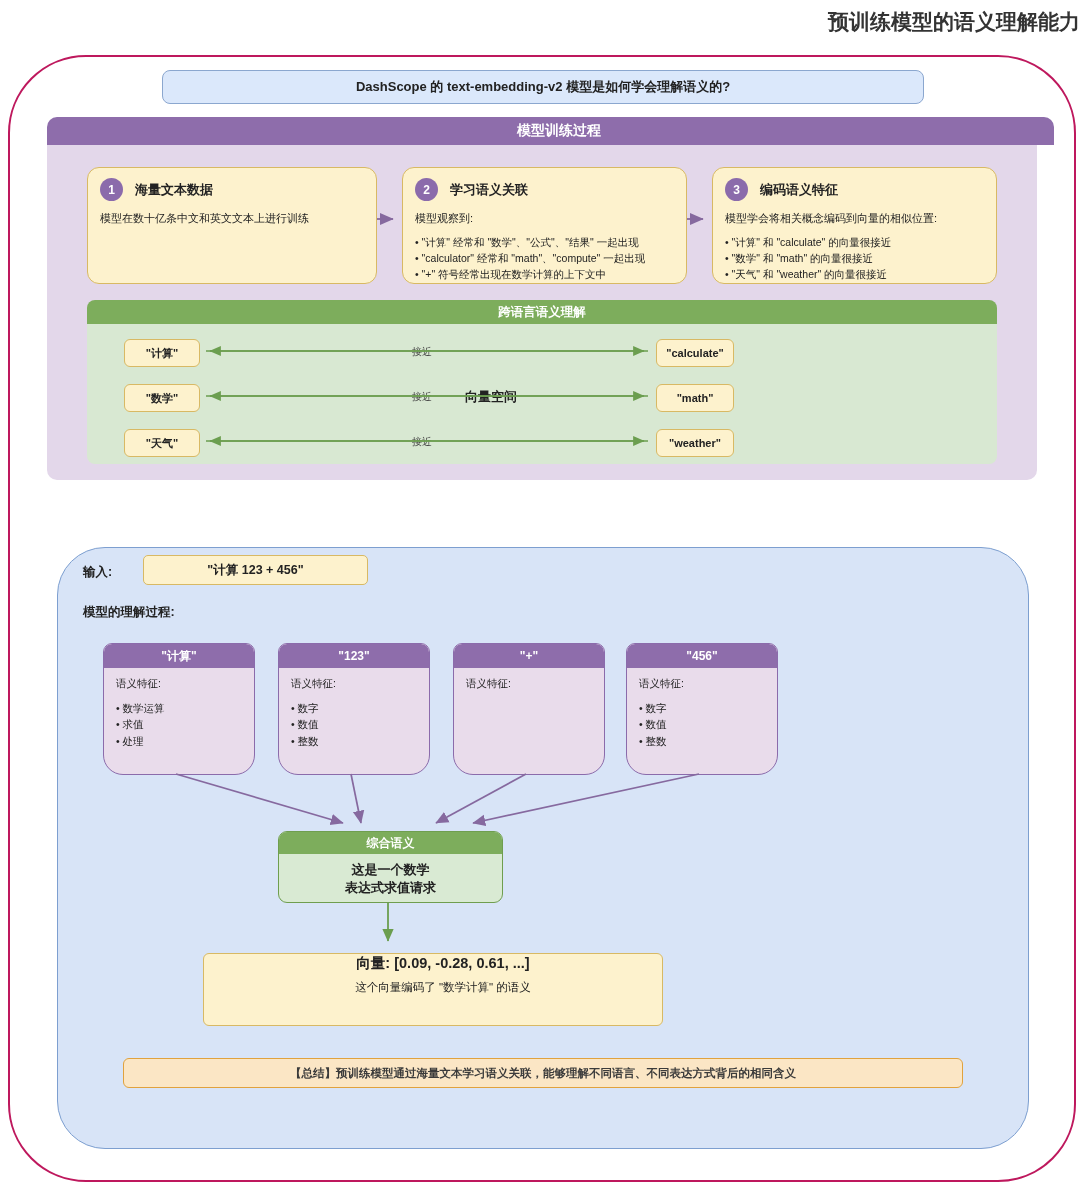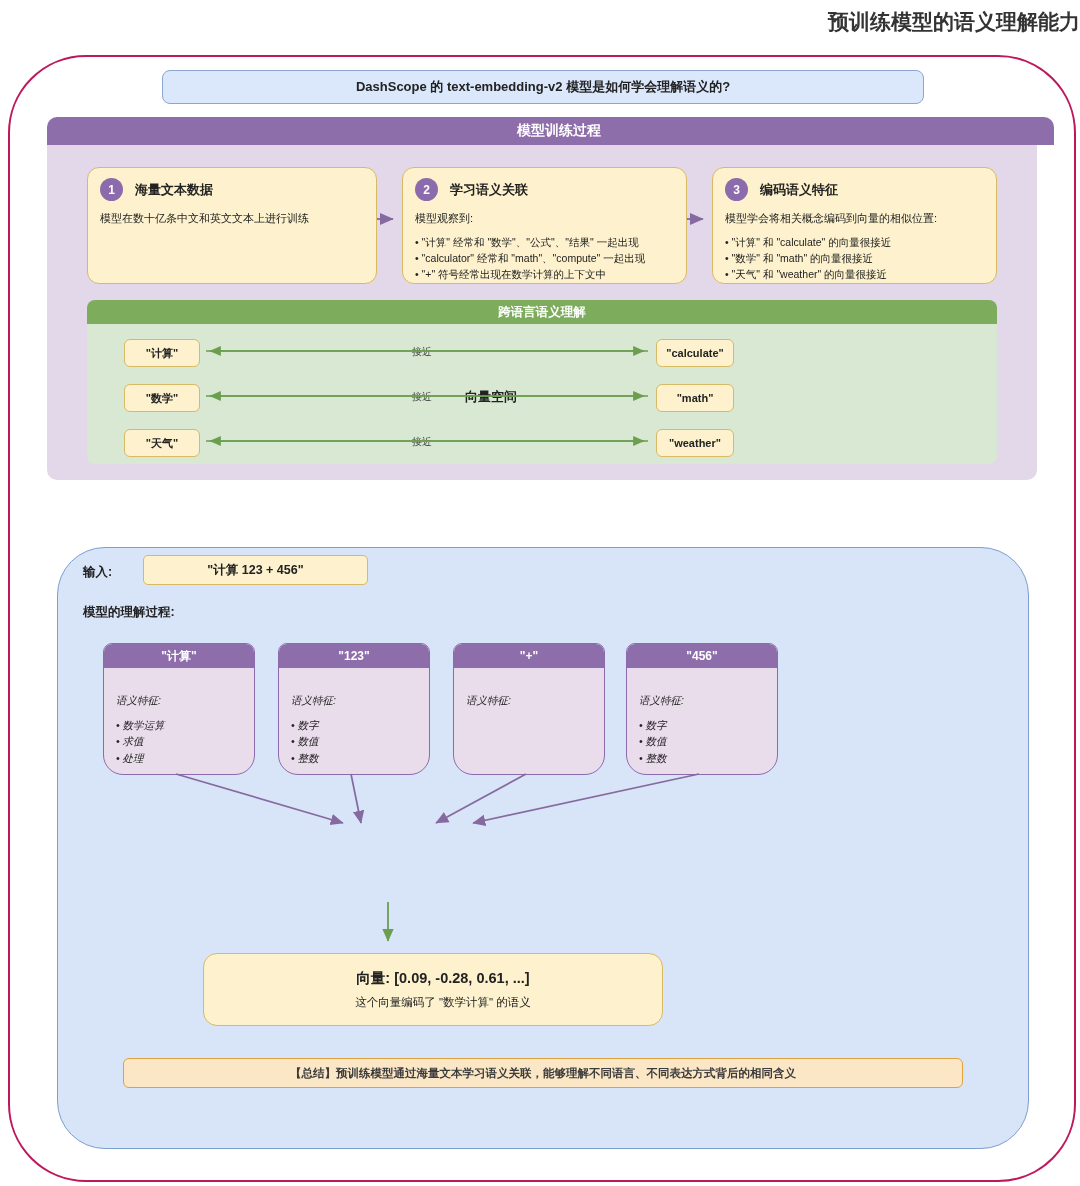--- a/index.html
+++ b/index.html
@@ -30,30 +30,30 @@
   .rel-label{width:70px;text-align:center;font-size:10px;color:#444;background:#d8e8d2;}
   .space-label{font-size:13px;font-weight:bold;color:#222;background:#d8e8d2;padding:0 3px;}
   .sec2-header{left:37px;top:455px;width:990px;height:28px;background:#6e90c3;border-radius:8px;font-size:14px;}
   .panel{left:47px;top:490px;width:970px;height:600px;background:#d8e4f7;border:1px solid #7d9fd0;border-radius:48px;}
   .io-label{font-size:12.5px;font-weight:bold;}
   .input-box{background:#fdf2cd;border:1px solid #d8b964;border-radius:5px;display:flex;align-items:center;justify-content:center;
              font-size:12.5px;font-weight:bold;box-sizing:border-box;}
   .card{width:152px;height:132px;background:#e9dceb;border:1px solid #8b6bab;border-radius:9px 9px 20px 20px;box-sizing:border-box;overflow:hidden;}
   .card-header{height:24px;background:#8e6dab;color:#fff;font-size:12px;font-weight:bold;
                display:flex;align-items:center;justify-content:center;border-radius:8px 8px 0 0;}
-  .card-body{padding:26px 12px;font-size:10.5px;font-style:italic;}
+  .card-body{padding:9px 12px;font-size:10.5px;}
   .card-feat-label{margin-bottom:9px;}
   .card-list{line-height:1.55;}
   .combined{width:225px;height:72px;border:1px solid #6f9e4f;border-radius:9px;overflow:hidden;background:#d9ead3;box-sizing:border-box;}
   .combined-header{height:22px;background:#7dad5c;color:#fff;font-size:12px;font-weight:bold;
                    display:flex;align-items:center;justify-content:center;}
   .combined-body{height:50px;display:flex;flex-direction:column;align-items:center;justify-content:center;
                  font-size:13px;font-weight:bold;line-height:1.35;}
-  .vector-box{width:460px;height:73px;background:#fdf2cd;border:1px solid #d8b964;border-radius:14px;
-              display:flex;flex-direction:column;align-items:center;justify-content:center;gap:7px;box-sizing:border-box;padding-left:20px;}
+  .vector-box{width:460px;height:73px;background:#fdf2cd;border:1px solid #d8b964;border-radius:6px;
+              display:flex;flex-direction:column;align-items:center;gap:7px;box-sizing:border-box;padding-left:20px;}
   .vector-title{font-size:14.5px;font-weight:bold;}
   .vector-sub{font-size:11.5px;}
   .summary{width:840px;height:30px;background:#fbe6c5;border:1px solid #e0a23e;border-radius:6px;
            display:flex;align-items:center;justify-content:center;font-size:11.5px;font-weight:bold;color:#3b3b3b;box-sizing:border-box;}
   svg.overlay{position:absolute;left:0;top:0;pointer-events:none;}
 </style>
 </head>
 <body>
 
 <div id="page">
@@ -162,20 +162,27 @@
         <div class="card-body">
           <div class="card-feat-label">语义特征:</div>
           <div class="card-list">
             <div>• 数字</div>
             <div>• 数值</div>
             <div>• 整数</div>
           </div>
         </div>
       </div>
 
+      <div class="abs combined" style="left:220px;top:283px;">
+        <div class="combined-header">综合语义</div>
+        <div class="combined-body">
+          <div>这是一个数学</div>
+          <div>表达式求值请求</div>
+        </div>
+      </div>
 
       <div class="abs vector-box" style="left:145px;top:405px;">
         <div class="vector-title">向量: [0.09, -0.28, 0.61, ...]</div>
         <div class="vector-sub">这个向量编码了 "数学计算" 的语义</div>
       </div>
 
       <div class="abs summary" style="left:65px;top:510px;">【总结】预训练模型通过海量文本学习语义关联，能够理解不同语言、不同表达方式背后的相同含义</div>
     </div>
 
   </div>

